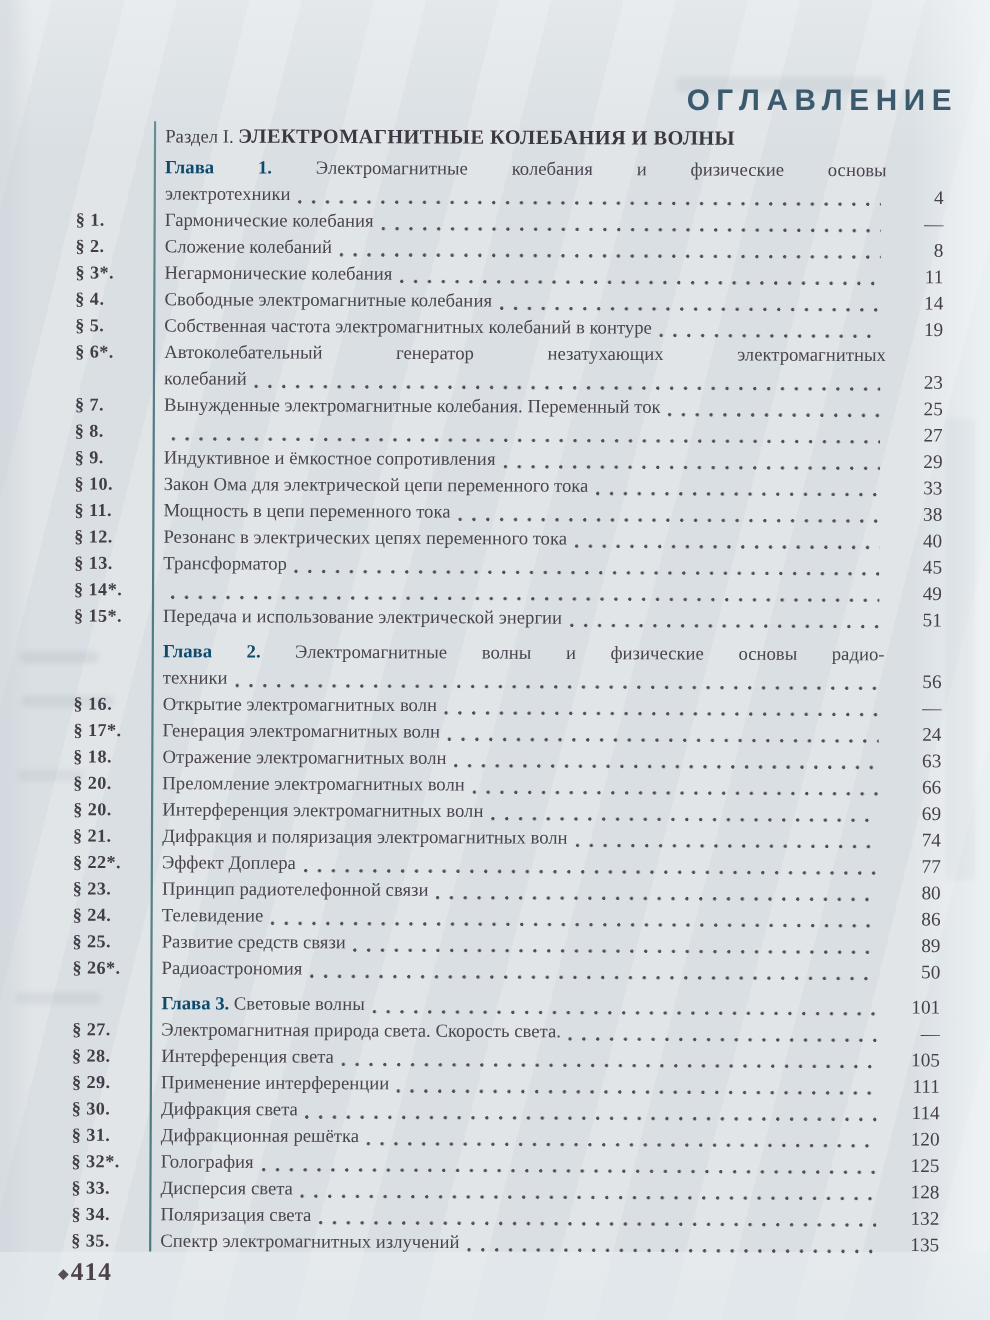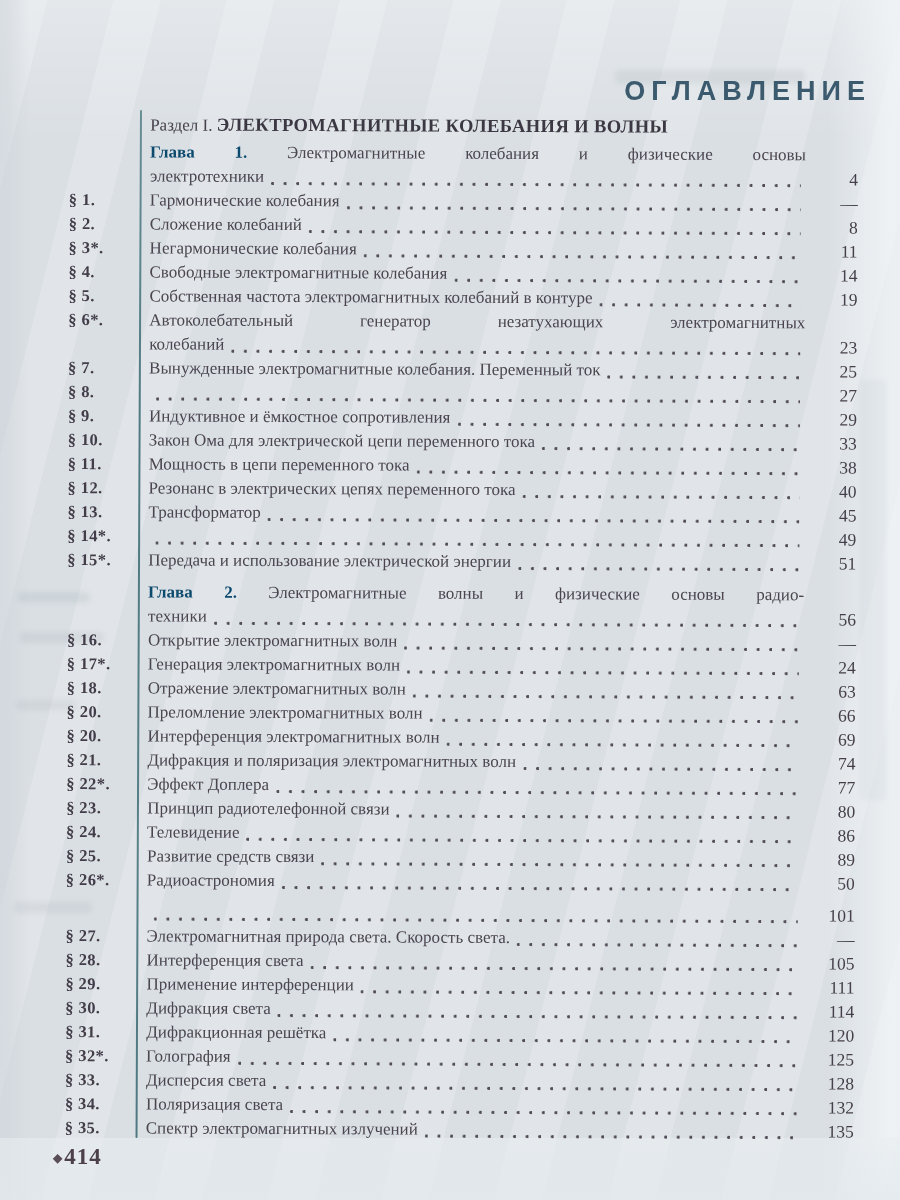--- a/index.html
+++ b/index.html
@@ -369,20 +369,21 @@
     <span class="row-body">
       <span class="row-text"><span class="row-text-main">Радиоастрономия</span></span>
       <span class="dots"></span>
       <span class="row-page">50</span>
     </span>
   </div>
 
   <div class="toc-row gap-before">
     <span class="row-label"></span>
     <span class="row-body">
+      <span class="row-text"><b class="row-prefix">Глава 3.</b><span class="row-text-main"> Световые волны</span></span>
       <span class="dots"></span>
       <span class="row-page">101</span>
     </span>
   </div>
 
   <div class="toc-row">
     <span class="row-label">§ 27.</span>
     <span class="row-body">
       <span class="row-text"><span class="row-text-main">Электромагнитная природа света. Скорость света.</span></span>
       <span class="dots"></span>

